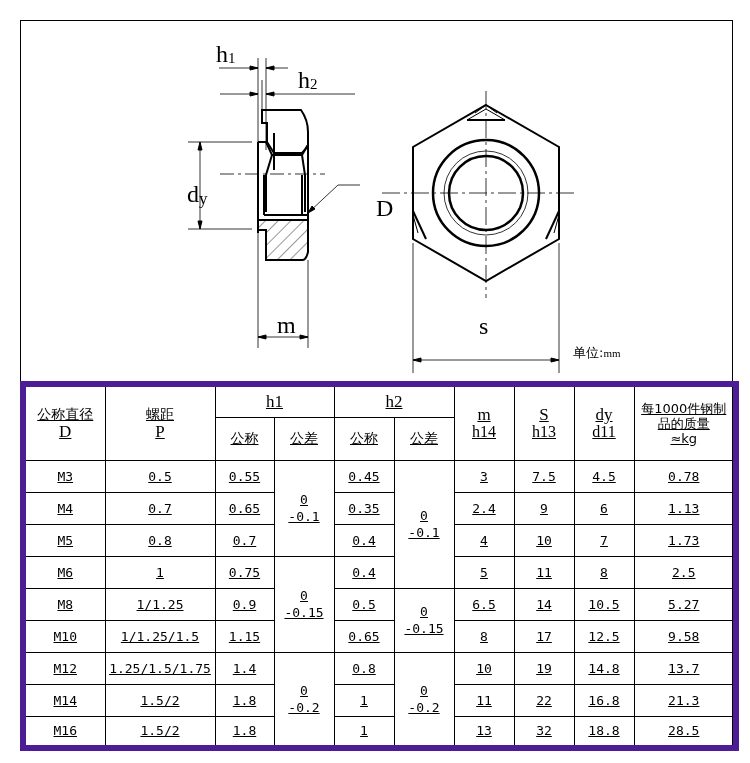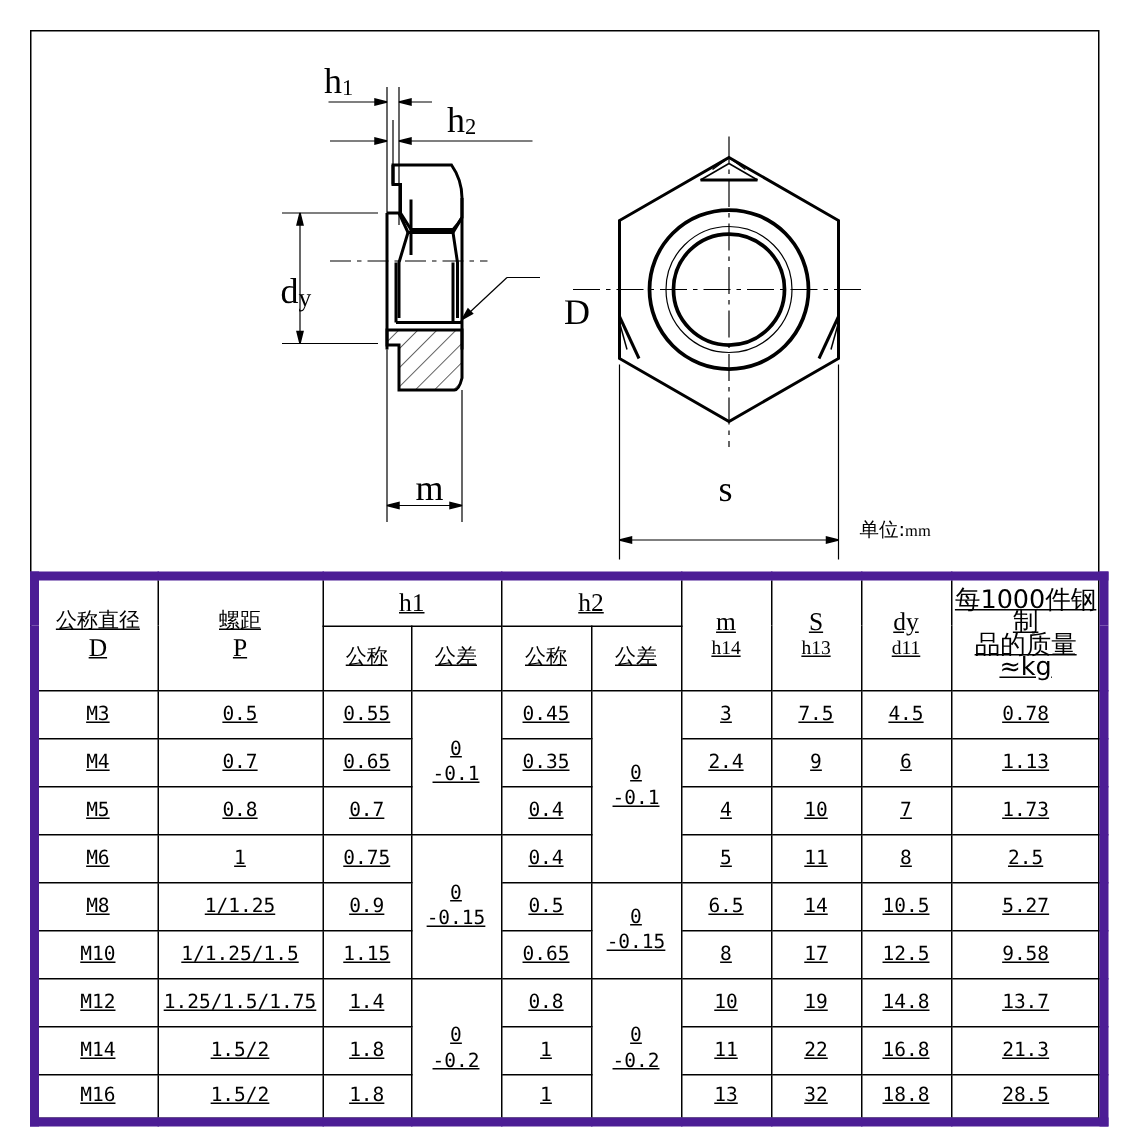--- a/index.html
+++ b/index.html
@@ -12,22 +12,22 @@
                 font-family: "DejaVu Sans", sans-serif; }
   #unit-label .mm { font-family:"Liberation Serif", serif; font-size:11px; }
   table#spec { position:absolute; left:20px; top:381px; width:713px;
                border-collapse:collapse; table-layout:fixed;
                font-family:"DejaVu Sans Mono", "Liberation Mono", monospace; font-size:13px; }
   table#spec td, table#spec th { border:1px solid #000; text-align:center; vertical-align:middle;
                padding:0; font-weight:normal; }
   table#spec { border:6px solid #4c1d95;text-decoration:underline; }
   table#spec th { font-family:"DejaVu Sans", sans-serif; font-size:14px; line-height:17px; }
   table#spec th .sym { font-family:"Liberation Serif", serif; font-size:17px; display:block; }
-  table#spec th .sub { font-family:"Liberation Serif", serif; font-size:13px; display:block; }
-  table#spec th.mass { font-size:17px; line-height:15px; }
+  table#spec th .sub { font-family:"Liberation Serif", serif; font-size:16px; display:block; }
+  table#spec th.mass { font-size:13px; line-height:15px; }
   tr.hdr1 { height:33px; }
   tr.hdr2 { height:43px; }
   tr.row { height:32px;margin-top:48px; }
   td.tol { line-height:17px; }
 </style>
 </head>
 <body>
 
 <div id="frame"></div>
 

